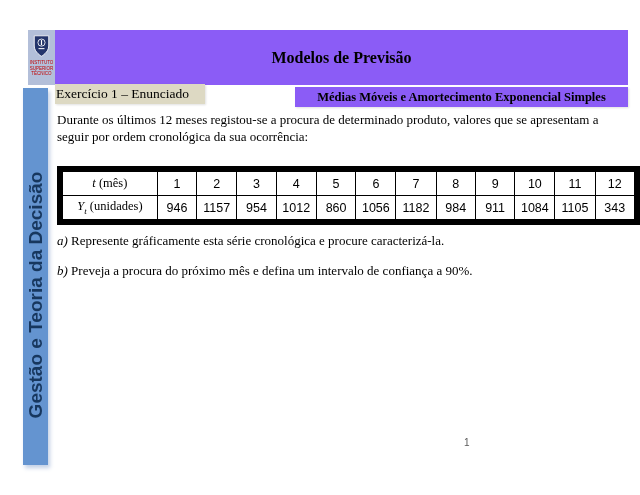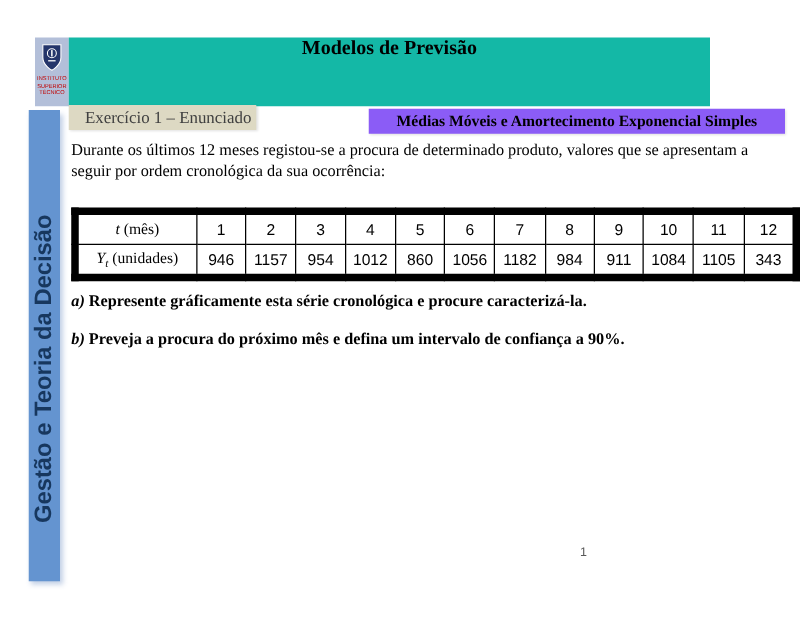--- a/index.html
+++ b/index.html
@@ -18,33 +18,33 @@
     background:#b3bfd9;
     display:flex;flex-direction:column;align-items:center;
   }
   .logo-shield{margin-top:4px;width:17px;height:24px;}
   .logo-lines{
     margin-top:2px;text-align:center;
     font-family:"Liberation Sans", sans-serif;
     font-size:4.5px;line-height:1.25;color:#c00000;letter-spacing:0;
   }
   .banner{
-    position:absolute;left:55px;top:30px;width:513px;height:55px;
-    background:#14b8a6;
-    display:flex;justify-content:center;
+    position:absolute;left:55px;top:30px;width:573px;height:55px;
+    background:#8b5cf6;
+    display:flex;align-items:center;justify-content:center;
   }
   .banner-title{
     font-size:16px;font-weight:bold;color:#000;
   }
   .exercise-label{
     position:absolute;left:55px;top:84px;width:150px;height:20px;
     background:#ddd9c3;
     display:flex;align-items:center;
-    padding-left:13px;box-sizing:border-box;
-    font-size:13.5px;color:#404040;
+    padding-left:1px;box-sizing:border-box;
+    font-size:13.5px;color:#000000;
     box-shadow:1px 1px 2px rgba(0,0,0,0.12);
   }
   .topic-label{
     position:absolute;left:295px;top:87px;width:333px;height:20px;
     background:#8b5cf6;
     display:flex;align-items:center;justify-content:center;
     font-size:12.5px;font-weight:bold;color:#000;
     box-shadow:1px 1px 2px rgba(0,0,0,0.12);
   }
 
@@ -81,21 +81,21 @@
     font-size:12.5px;
     padding:0 2px;
   }
   .demand-table td.lbl{
     width:94px;
     font-family:"Liberation Serif", serif;
     font-size:12.5px;
   }
   .demand-table td.num{width:36px;}
   .it{font-style:italic;}
-  .items{position:absolute;left:57px;width:574px;font-size:13px;color:#000;font-weight:bold;}
+  .items{position:absolute;left:57px;width:574px;font-size:13px;color:#000;}
   .item-a{top:233px;}
   .item-b{top:263px;}
   .item-note{top:280px;left:65px;}
   sub{font-size:9px;}
 
   .page-number{
     position:absolute;left:464px;top:437px;
     font-family:"Liberation Sans", sans-serif;
     font-size:10px;color:#595959;
   }

